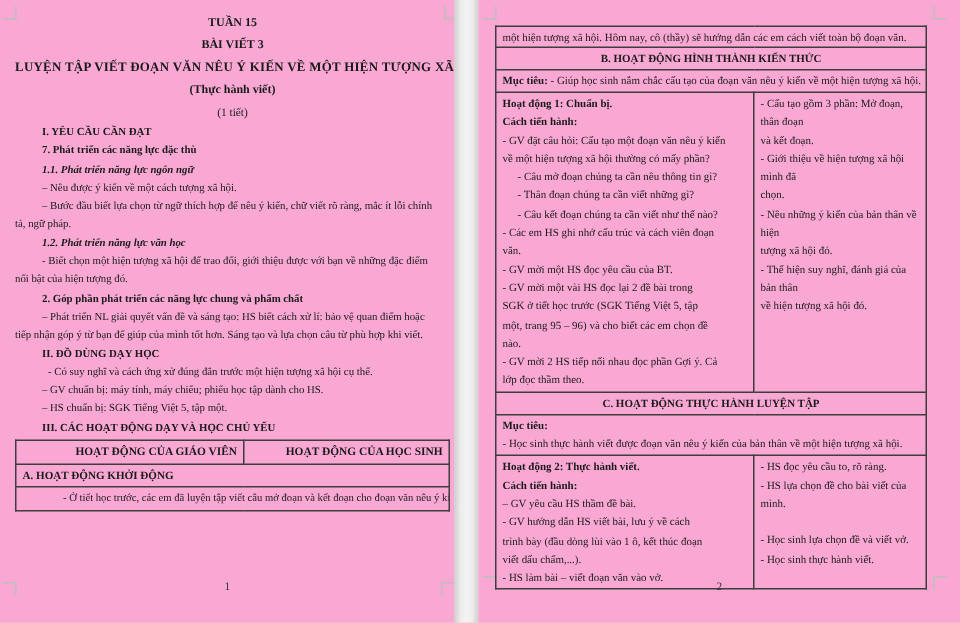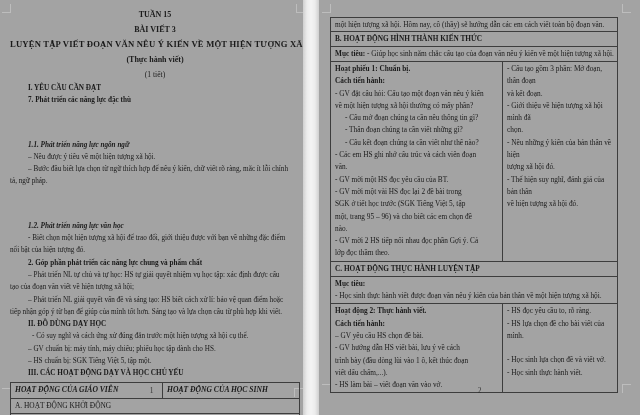--- a/index.html
+++ b/index.html
@@ -2,58 +2,58 @@
 <html><head>
 <meta charset="utf-8">
 <style>
   html,body{margin:0;padding:0;}
   body{
     width:640px;height:415px;position:relative;overflow:hidden;
     background:#e9e9e9;
     font-family:"Liberation Serif","DejaVu Serif",serif;
     color:#1a1a1a;
   }
-  .page{position:absolute;top:0;height:415px;background:#a3a3a3;overflow:hidden;}
+  .page{position:absolute;top:0;height:415px;background:#f9a8d4;overflow:hidden;}
   #pageL{left:0;width:303px;}
   #pageR{left:319px;width:321px;}
   .gutter{
     position:absolute;top:0;left:303px;width:16px;height:415px;
     background:linear-gradient(to right,#cfcfcf 0,#ececec 25%,#f4f4f4 50%,#ececec 75%,#cfcfcf 100%);
   }
   
   .mark{position:absolute;width:8px;height:8px;}
   .mark.tl{border-right:1px solid #bdbdbd;border-bottom:1px solid #bdbdbd;}
   .mark.tr{border-left:1px solid #bdbdbd;border-bottom:1px solid #bdbdbd;}
   .mark.bl{border-right:1px solid #bdbdbd;border-top:1px solid #bdbdbd;}
   .mark.br{border-left:1px solid #bdbdbd;border-top:1px solid #bdbdbd;}
 
   
   .contentL{position:absolute;left:10px;top:7px;width:290px;font-size:7.2px;line-height:12.3px;}
   .tline{text-align:center;font-weight:bold;line-height:15px;font-size:8px;white-space:nowrap;}
   .tline.big{font-size:8.6px;letter-spacing:.2px;}
   .tline.plain{font-weight:normal;font-size:7.6px;}
   .para{white-space:pre-wrap;text-indent:18px;}
   .b{font-weight:bold;}
-  .bi{font-weight:bold;font-style:italic;margin-top:32px;}
+  .bi{font-weight:bold;font-style:italic;}
   .nw{white-space:nowrap;}
 
   table{border-collapse:collapse;}
   td,th{border:1px solid #3d3d3d;vertical-align:top;padding:1px 4px;}
   .tblL{width:290px;margin-top:2px;table-layout:fixed;font-size:7.4px;}
-  .tblL th{text-align:left;font-size:7.6px;height:13px;line-height:12px;font-style:italic;}
-  .tblL .rowA td{font-weight:normal;height:12px;line-height:12px;}
+  .tblL th{text-align:right;font-size:7.6px;height:13px;line-height:12px;}
+  .tblL .rowA td{font-weight:bold;height:12px;line-height:12px;}
   .tblL .rowT td{font-size:7.1px;height:13px;line-height:13px;white-space:nowrap;overflow:hidden;padding-left:31px;}
 
   .pagenum{position:absolute;width:100%;text-align:center;font-size:7.5px;color:#333;}
 
   
   .tblR{position:absolute;left:11px;top:17px;width:288px;table-layout:fixed;font-size:7.3px;line-height:12.3px;}
   .tblR td{padding:1px 4px;}
   .tblR .span1 td{white-space:nowrap;overflow:hidden;height:11px;line-height:11px;}
-  .tblR .hdr td{font-weight:bold;height:12px;line-height:12px;white-space:nowrap;overflow:hidden;}
+  .tblR .hdr td{font-weight:bold;height:12px;line-height:12px;white-space:nowrap;overflow:hidden;text-align:center;}
   .tblR .goal td{height:12px;line-height:12px;white-space:nowrap;overflow:hidden;margin-top:38px;}
   .cellp{white-space:pre-wrap;margin:0;}
   .cellp.ind{padding-left:10px;}
   .hs-pad{padding-top:24px;}
   .spacer{height:12px;}
 </style>
 </head>
 <body>
 
 <div class="page" id="pageL">
@@ -65,29 +65,27 @@
   <div class="contentL">
     <div class="tline">TUẦN 15</div>
     <div class="tline">BÀI VIẾT 3</div>
     <div class="tline big">LUYỆN TẬP VIẾT ĐOẠN VĂN NÊU Ý KIẾN VỀ MỘT HIỆN TƯỢNG XÃ HỘI</div>
     <div class="tline">(Thực hành viết)</div>
     <div class="tline plain">(1 tiết)</div>
 
     <div class="para b">I. YÊU CẦU CẦN ĐẠT</div>
     <div class="para b">7. Phát triển các năng lực đặc thù</div>
     <div class="para bi">1.1. Phát triển năng lực ngôn ngữ</div>
-    <div class="para">– Nêu được ý tiêu về một hiện tượng xã hội.</div>
+    <div class="para">– Nêu được ý kiến về một cách tượng xã hội.</div>
     <div class="para">– Bước đầu biết lựa chọn từ ngữ thích hợp để nêu ý kiến, chữ viết rõ ràng, mắc ít lỗi chính
 tả, ngữ pháp.</div>
     <div class="para bi">1.2. Phát triển năng lực văn học</div>
     <div class="para">- Biết chọn một hiện tượng xã hội để trao đổi, giới thiệu được với bạn về những đặc điểm
 nổi bật của hiện tượng đó.</div>
     <div class="para b">2. Góp phần phát triển các năng lực chung và phẩm chất</div>
-    <div class="para">– Phát triển NL tự chủ và tự học: HS tự giải quyết nhiệm vụ học tập: xác định được cấu
-tạo của đoạn văn viết về hiện tượng xã hội;</div>
     <div class="para">– Phát triển NL giải quyết vấn đề và sáng tạo: HS biết cách xử lí: bảo vệ quan điểm hoặc
 tiếp nhận góp ý từ bạn để giúp của mình tốt hơn. Sáng tạo và lựa chọn câu từ phù hợp khi viết.</div>
     <div class="para b">II. ĐỒ DÙNG DẠY HỌC</div>
     <div class="para" style="text-indent:22px;">- Có suy nghĩ và cách ứng xử đúng đắn trước một hiện tượng xã hội cụ thể.</div>
     <div class="para">– GV chuẩn bị: máy tính, máy chiếu; phiếu học tập dành cho HS.</div>
     <div class="para">– HS chuẩn bị: SGK Tiếng Việt 5, tập một.</div>
     <div class="para b">III. CÁC HOẠT ĐỘNG DẠY VÀ HỌC CHỦ YẾU</div>
 
     <table class="tblL">
       <colgroup>
@@ -130,21 +128,21 @@
       <td colspan="2">một hiện tượng xã hội. Hôm nay, cô (thầy) sẽ hướng dẫn các em cách viết toàn bộ đoạn văn.</td>
     </tr>
     <tr class="hdr">
       <td colspan="2">B. HOẠT ĐỘNG HÌNH THÀNH KIẾN THỨC</td>
     </tr>
     <tr class="goal">
       <td colspan="2"><span class="b">Mục tiêu:</span><span> - Giúp học sinh nắm chắc cấu tạo của đoạn văn nêu ý kiến về một hiện tượng xã hội.</span></td>
     </tr>
     <tr>
       <td>
-        <p class="cellp b">Hoạt phiếu 1: Chuẩn bị.</p>
+        <p class="cellp b">Hoạt động 1: Chuẩn bị.</p>
         <p class="cellp b">Cách tiến hành:</p>
         <p class="cellp">- GV đặt câu hỏi: Cấu tạo một đoạn văn nêu ý kiến
 về một hiện tượng xã hội thường có mấy phần?</p>
         <p class="cellp ind">- Câu mở đoạn chúng ta cần nêu thông tin gì?</p>
         <p class="cellp ind">- Thân đoạn chúng ta cần viết những gì?</p>
         <p class="cellp ind">- Câu kết đoạn chúng ta cần viết như thế nào?</p>
         <p class="cellp">- Các em HS ghi nhớ cấu trúc và cách viên đoạn
 văn.</p>
         <p class="cellp">- GV mời một HS đọc yêu cầu của BT.</p>
         <p class="cellp">- GV mời một vài HS đọc lại 2 đề bài trong
@@ -171,21 +169,21 @@
     <tr>
       <td colspan="2">
         <p class="cellp b">Mục tiêu:</p>
         <p class="cellp nw">- Học sinh thực hành viết được đoạn văn nêu ý kiến của bản thân về một hiện tượng xã hội.</p>
       </td>
     </tr>
     <tr>
       <td>
         <p class="cellp b">Hoạt động 2: Thực hành viết.</p>
         <p class="cellp b">Cách tiến hành:</p>
-        <p class="cellp">– GV yêu cầu HS chọn đề bài.</p>
+        <p class="cellp">– GV yêu cầu HS thầm đề bài.</p>
         <p class="cellp">- GV hướng dẫn HS viết bài, lưu ý về cách
 trình bày (đầu dòng lùi vào 1 ô, kết thúc đoạn
 viết dấu chấm,...).</p>
         <p class="cellp">- HS làm bài – viết đoạn văn vào vở.</p>
       </td>
       <td class="hs-pad">
         <p class="cellp">- HS đọc yêu cầu to, rõ ràng.</p>
         <p class="cellp">- HS lựa chọn đề cho bài viết của mình.</p>
         <div class="spacer"></div>
         <p class="cellp">- Học sinh lựa chọn đề và viết vở.</p>

